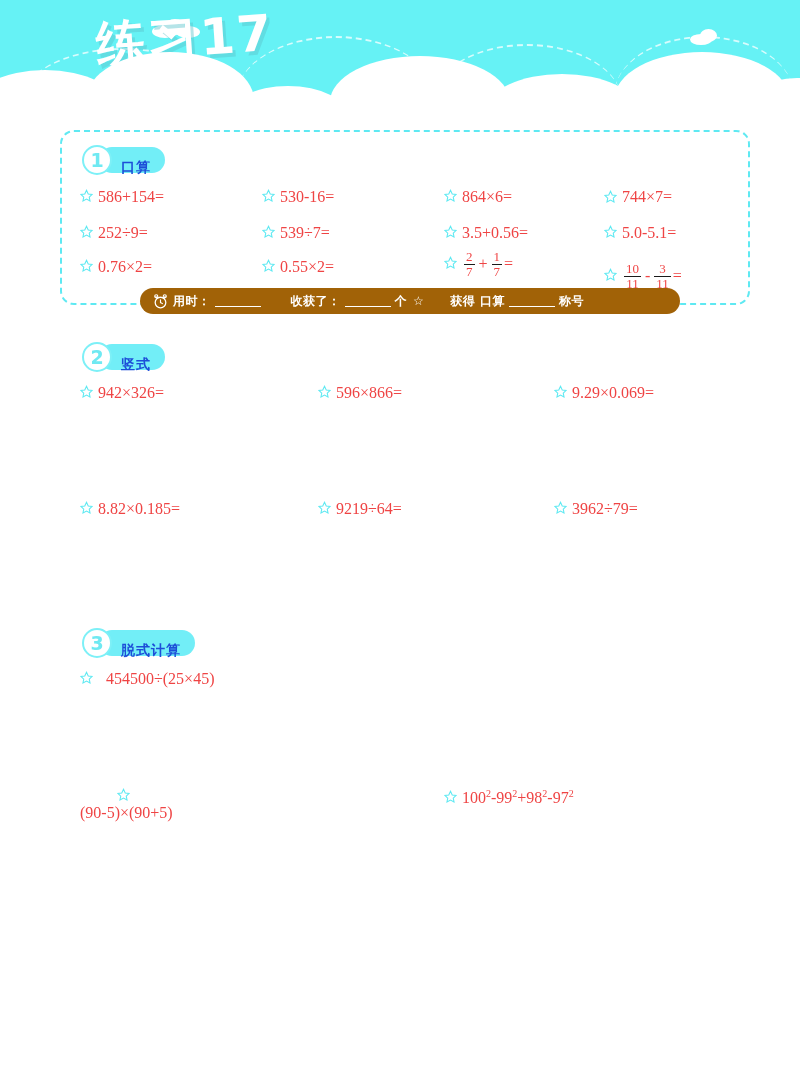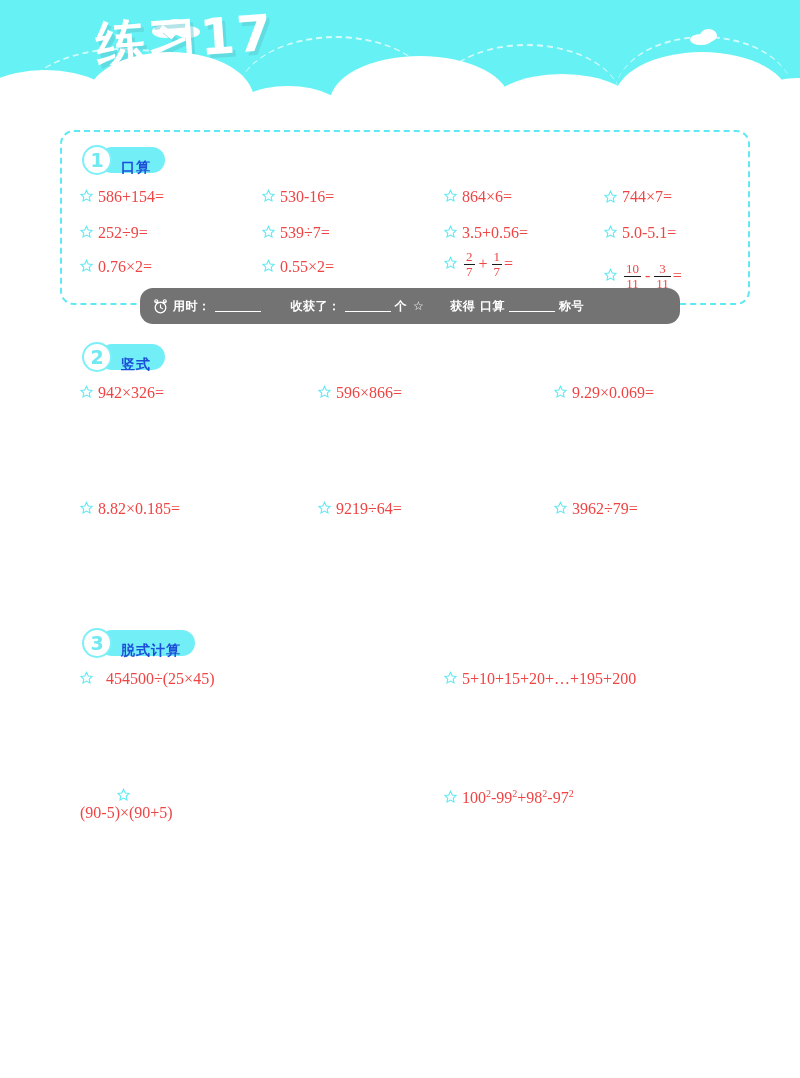--- a/index.html
+++ b/index.html
@@ -84,22 +84,22 @@
     display: inline-flex; flex-direction: column; align-items: center;
     vertical-align: middle; margin: 0 2px; font-size: 13px; line-height: 1.05;
   }
   .frac .n { padding: 0 2px; }
   .frac .d { padding: 0 2px; border-top: 1px solid #1a1a1a; }
   .op { margin: 0 2px; }
   sup { font-size: 10px; vertical-align: super; }
 
   
   .footbar {
-    position: absolute; left: 140px; top: 288px; width: 540px; height: 36px;
-    background: #737373; border-radius: 13px;
+    position: absolute; left: 140px; top: 288px; width: 540px; height: 26px;
+    background: #a16207; border-radius: 13px;
     display: flex; align-items: center; padding: 0 12px;
     font-family: "DejaVu Sans", sans-serif; font-size: 12px;
     font-weight: bold; color: #ffffff; letter-spacing: .5px;
   }
   .footbar .seg { display: flex; align-items: center; white-space: nowrap; }
   .blank { display: inline-block; width: 46px; border-bottom: 1.5px solid #ffffff;
            height: 11px; margin: 0 4px; }
   .gap { width: 26px; }
   .clock { width: 17px; height: 17px; margin-right: 4px; flex: 0 0 auto; }
 </style>
@@ -312,26 +312,20 @@
     <div class="num-ring">3</div>
     <div class="pill">脱式计算</div>
   </div>
 
   <div class="prob" style="left:80px;  top:670px;gap:8px;">
       <span class="star"><svg width="13" height="13" viewBox="0 0 24 24">
           <path d="M12 2.5 L15.2 9.1 L22.3 10 L17.1 14.9 L18.5 22 L12 18.6 L5.5 22 L6.9 14.9 L1.7 10 L8.8 9.1 Z" fill="none" stroke="#5fe9f2" stroke-width="2"></path>
         </svg></span>
       <span>454500÷(25×45)</span>
     </div>
-  <div class="prob" style="left:444px; top:670px;">
-      <span class="star"><svg width="13" height="13" viewBox="0 0 24 24">
-          <path d="M12 2.5 L15.2 9.1 L22.3 10 L17.1 14.9 L18.5 22 L12 18.6 L5.5 22 L6.9 14.9 L1.7 10 L8.8 9.1 Z" fill="none" stroke="#5fe9f2" stroke-width="2"></path>
-        </svg></span>
-      <span>5+10+15+20+…+195+200</span>
-    </div>
 
   <div class="prob" style="left:80px;  top:788px;flex-direction:column;">
       <span class="star"><svg width="13" height="13" viewBox="0 0 24 24">
           <path d="M12 2.5 L15.2 9.1 L22.3 10 L17.1 14.9 L18.5 22 L12 18.6 L5.5 22 L6.9 14.9 L1.7 10 L8.8 9.1 Z" fill="none" stroke="#5fe9f2" stroke-width="2"></path>
         </svg></span>
       <span>(90-5)×(90+5)</span>
     </div>
   <div class="prob" style="left:444px; top:788px;">
       <span class="star"><svg width="13" height="13" viewBox="0 0 24 24">
           <path d="M12 2.5 L15.2 9.1 L22.3 10 L17.1 14.9 L18.5 22 L12 18.6 L5.5 22 L6.9 14.9 L1.7 10 L8.8 9.1 Z" fill="none" stroke="#5fe9f2" stroke-width="2"></path>

